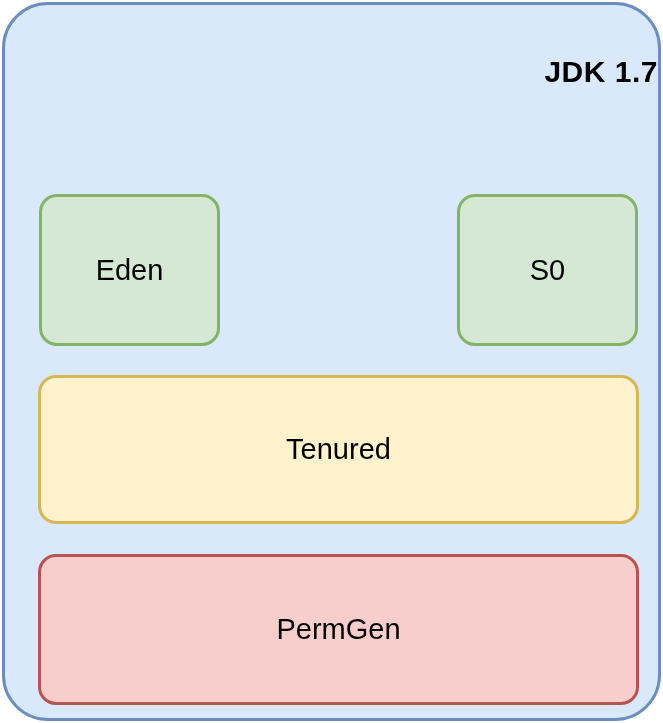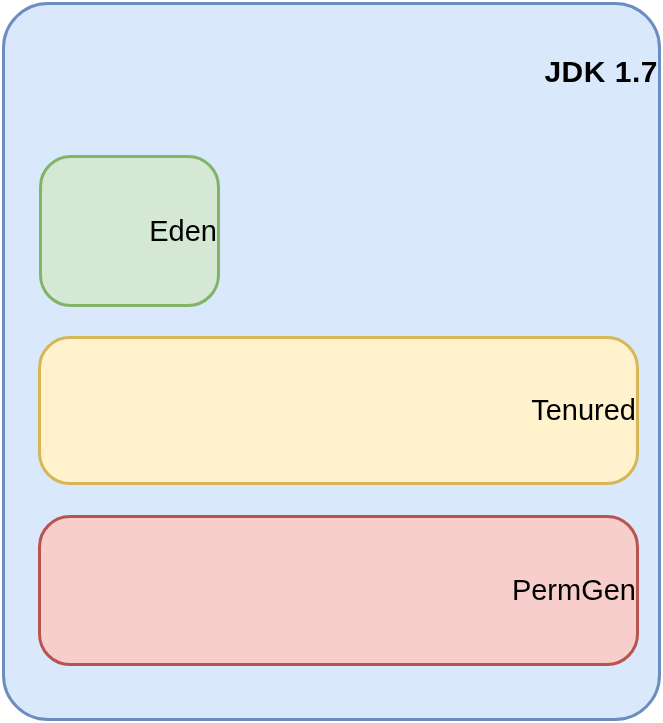--- a/index.html
+++ b/index.html
@@ -43,24 +43,25 @@
     top: 150px;
     width: 599px;
     height: 152px;
     display: flex;
     justify-content: space-between;
   }
   .mem-box {
     box-sizing: border-box;
     display: flex;
     align-items: center;
-    justify-content: flex-end;
+    justify-content: center;
     font-size: 29px;
     color: #000000;
-    border-radius: 32px;
+    border-radius: 18px;
+    margin-top: 39px;
   }
   .young-box {
     width: 181px;
     height: 100%;
     background: #d5e8d4;
     border: 3px solid #82b366;
   }
   .tenured-box {
     position: absolute;
     left: 33px;
@@ -84,20 +85,23 @@
 <body>
 
 <div class="canvas">
   <div class="jdk-container">
     <div class="jdk-title">JDK 1.7</div>
 
     <div class="young-row">
       <div class="mem-box young-box">
         <span>Eden</span>
       </div>
+      <div class="mem-box young-box">
+        <span>S0</span>
+      </div>
     </div>
 
     <div class="mem-box tenured-box">
       <span>Tenured</span>
     </div>
 
     <div class="mem-box permgen-box">
       <span>PermGen</span>
     </div>
   </div>

